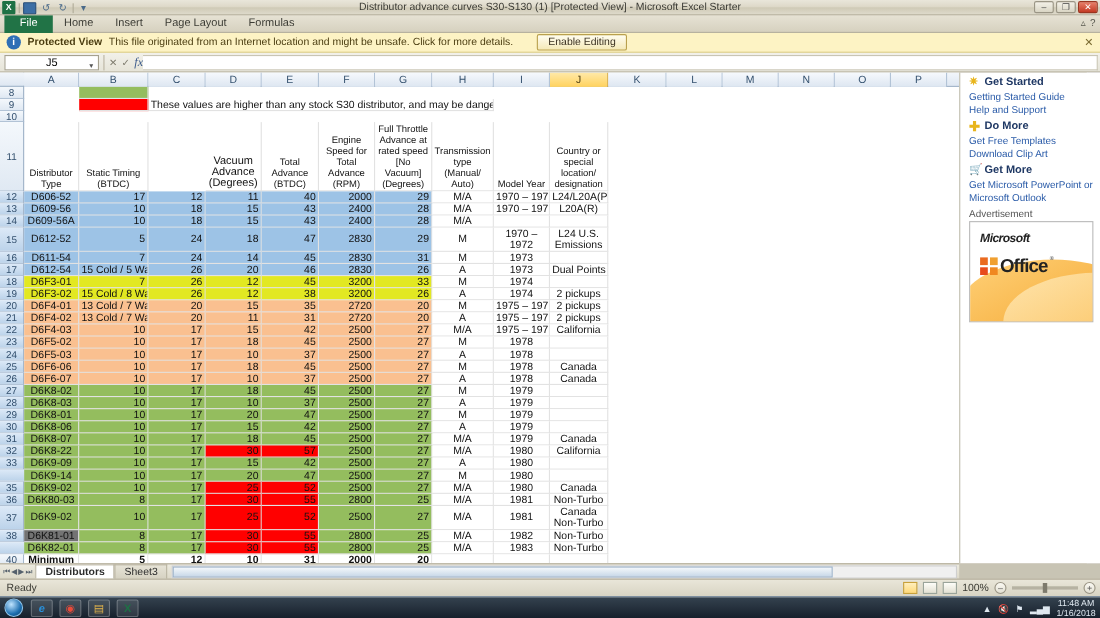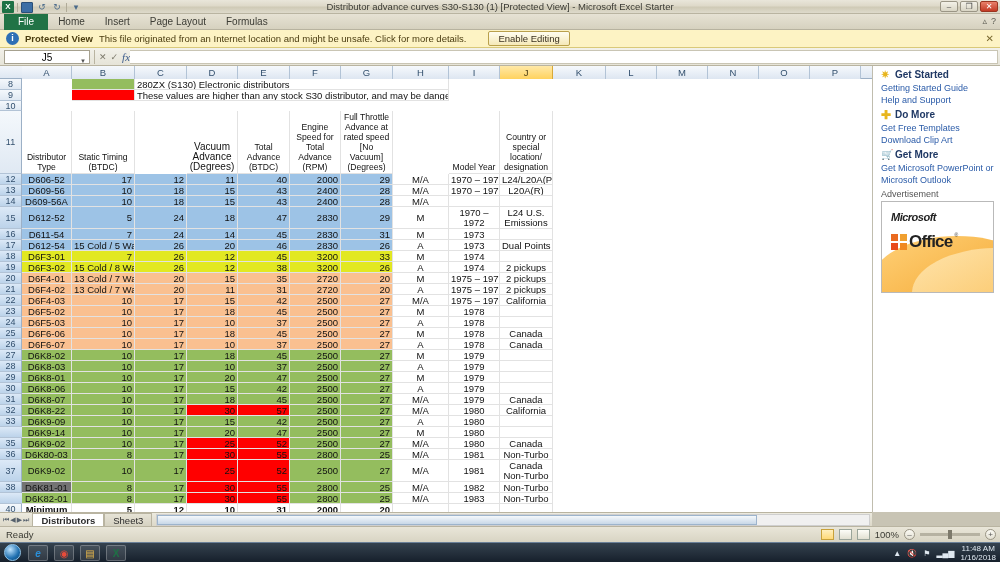--- a/index.html
+++ b/index.html
@@ -331,29 +331,29 @@
       <div class="rowhdr sel" style="top: 348px; height: 11px; line-height: 11px; padding-left: 43px;">34</div>
       <div class="rowhdr sel" style="top: 359px; height: 11px; line-height: 11px;">35</div>
       <div class="rowhdr sel" style="top: 370px; height: 11px; line-height: 11px;">36</div>
       <div class="rowhdr sel" style="top: 381px; height: 22px; line-height: 22px;">37</div>
       <div class="rowhdr sel" style="top: 403px; height: 11px; line-height: 11px;">38</div>
       <div class="rowhdr sel" style="top: 414px; height: 11px; line-height: 11px; padding-left: 36px;">39</div>
       <div class="rowhdr" style="top: 425px; height: 11px; line-height: 11px;">40</div>
     </div>
   <div class="cells" id="cells">
       <div class="cell " style="left: 50px; top: 0px; width: 63px; height: 11px; background: rgb(148, 189, 94); line-height: 11px;"></div>
-      <div class="cell l" style="left: 113px; top: 0px; width: 314px; height: 11px; line-height: 11px;">280ZX (S130) Electronic distributors</div>
       <div class="cell " style="left: 50px; top: 11px; width: 63px; height: 11px; background: rgb(255, 0, 0); line-height: 11px;"></div>
       <div class="cell l" style="left: 113px; top: 11px; width: 314px; height: 11px; line-height: 11px;">These values are higher than any stock S30 distributor, and may be dangerous if used on an S30</div>
       <div class="cell wrap c vbot hc" style="left: 0px; top: 32px; width: 50px; height: 63px; line-height: 10px; padding-bottom: 1px; font-size: 8.6px;">Distributor Type</div>
       <div class="cell wrap c vbot hc" style="left: 50px; top: 32px; width: 63px; height: 63px; line-height: 10px; padding-bottom: 1px; font-size: 8.6px;">Static Timing (BTDC)</div>
       <div class="cell wrap c vbot hc" style="left: 165px; top: 32px; width: 51px; height: 63px; line-height: 10px; padding-bottom: 1px; font-size: 10px;">Vacuum Advance (Degrees)</div>
       <div class="cell wrap c vbot hc" style="left: 268px; top: 32px; width: 51px; height: 63px; line-height: 10px; padding-bottom: 1px; font-size: 8.6px;">Engine Speed for Total Advance (RPM)</div>
       <div class="cell wrap c vbot hc" style="left: 216px; top: 32px; width: 52px; height: 63px; line-height: 10px; padding-bottom: 1px; font-size: 8.6px;">Total Advance (BTDC)</div>
       <div class="cell wrap c vbot hc" style="left: 319px; top: 32px; width: 52px; height: 63px; line-height: 10px; padding-bottom: 1px; font-size: 8.6px;">Full Throttle Advance at rated speed [No Vacuum](Degrees)</div>
+      <div class="cell wrap c vbot hc" style="left: 371px; top: 32px; width: 56px; height: 63px; line-height: 10px; padding-bottom: 1px; font-size: 8.6px;">Transmission type (Manual/ Auto)</div>
       <div class="cell wrap c vbot hc" style="left: 427px; top: 32px; width: 51px; height: 63px; line-height: 10px; padding-bottom: 1px; font-size: 8.6px;">Model Year</div>
       <div class="cell wrap c vbot hc" style="left: 478px; top: 32px; width: 53px; height: 63px; line-height: 10px; padding-bottom: 1px; font-size: 8.6px;">Country or special location/ designation</div>
       <div class="cell c" style="left: 0px; top: 95px; width: 50px; height: 11px; background: rgb(157, 195, 230); line-height: 11px;">D606-52</div>
       <div class="cell r" style="left: 50px; top: 95px; width: 63px; height: 11px; background: rgb(157, 195, 230); line-height: 11px;">17</div>
       <div class="cell r" style="left: 113px; top: 95px; width: 52px; height: 11px; background: rgb(157, 195, 230); line-height: 11px;">12</div>
       <div class="cell r" style="left: 165px; top: 95px; width: 51px; height: 11px; background: rgb(157, 195, 230); line-height: 11px;">11</div>
       <div class="cell r" style="left: 216px; top: 95px; width: 52px; height: 11px; background: rgb(157, 195, 230); line-height: 11px;">40</div>
       <div class="cell r" style="left: 268px; top: 95px; width: 51px; height: 11px; background: rgb(157, 195, 230); line-height: 11px;">2000</div>
       <div class="cell r" style="left: 319px; top: 95px; width: 52px; height: 11px; background: rgb(157, 195, 230); line-height: 11px;">29</div>
       <div class="cell c" style="left: 371px; top: 95px; width: 56px; height: 11px; background: rgb(255, 255, 255); line-height: 11px;">M/A</div>

